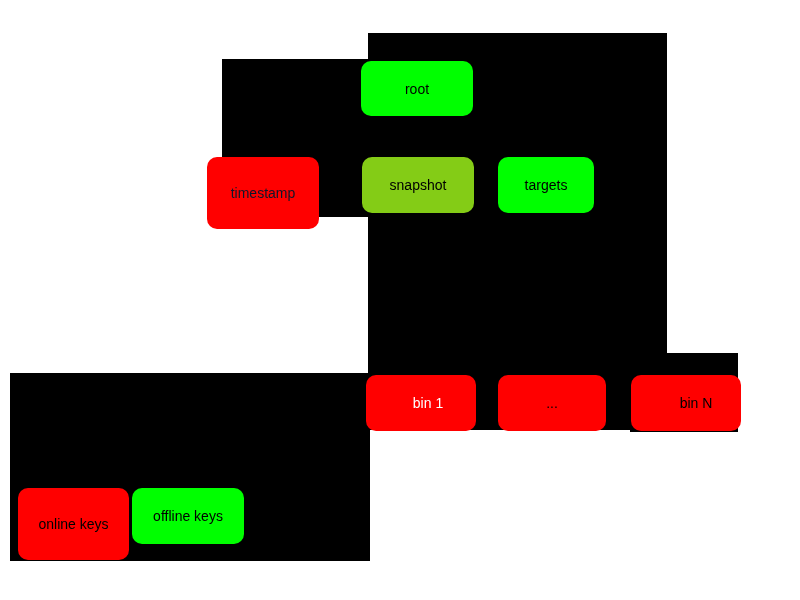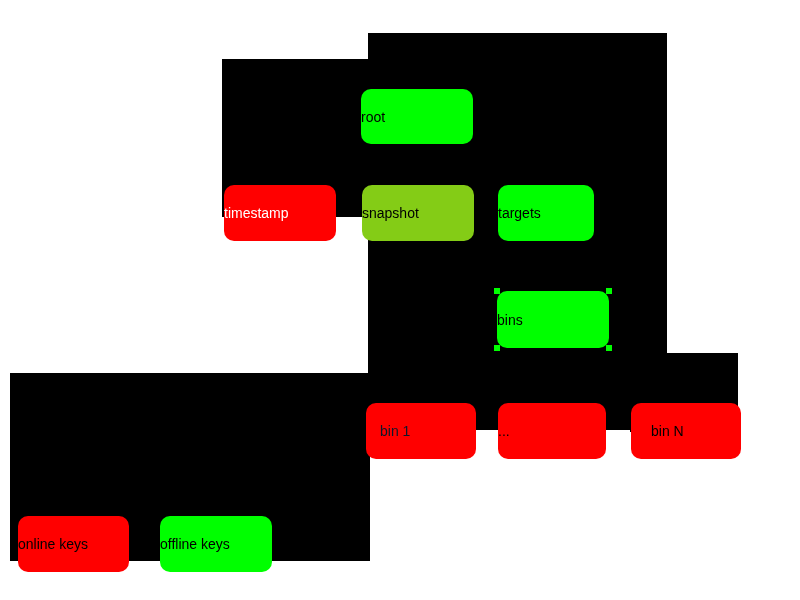--- a/index.html
+++ b/index.html
@@ -17,28 +17,28 @@
   }
   .panel {
     position: absolute;
     background: #000000;
   }
   .node {
     position: absolute;
     border-radius: 10px;
     display: flex;
     align-items: center;
+    justify-content: center;
     color: #000000;
     font-family: "Liberation Sans", sans-serif;
     font-size: 14px;
     line-height: 1;
     text-align: center;
     box-sizing: border-box;
     user-select: none;
-    margin-top: 28px;
   }
   .node.green { background: #00ff00; }
   .node.red   { background: #ff0000; }
 
   
   .handle {
     position: absolute;
     width: 6px;
     height: 6px;
     background: #00ff00;
@@ -53,44 +53,37 @@
 <body>
 
 <div id="canvas">
     <div class="panel" style="left: 222px; top: 59px; width: 146px; height: 158px; background: rgb(0, 0, 0);"></div>
     <div class="panel" style="left: 368px; top: 33px; width: 299px; height: 397px; background: rgb(0, 0, 0);"></div>
     <div class="panel" style="left: 630px; top: 353px; width: 108px; height: 79px; background: rgb(0, 0, 0);"></div>
     <div class="panel" style="left: 10px; top: 373px; width: 360px; height: 188px; background: rgb(0, 0, 0);"></div>
     <div class="node green" style="left: 361px; top: 61px; width: 112px; height: 55px; background: rgb(0, 255, 0); color: rgb(0, 0, 0);">
       <span>root</span>
     </div>
-    <div class="node red" style="left: 224px; top: 157px; width: 112px; height: 56px; background: rgb(255, 0, 0); color: #ffffff;">
+    <div class="node red" style="left: 207px; top: 157px; width: 112px; height: 72px; background: rgb(255, 0, 0); color: #0f172a;">
       <span>timestamp</span>
     </div>
     <div class="node red" style="left: 362px; top: 157px; width: 112px; height: 56px; background: #84cc16; color: rgb(0, 0, 0);">
       <span>snapshot</span>
     </div>
     <div class="node green" style="left: 498px; top: 157px; width: 96px; height: 56px; background: rgb(0, 255, 0); color: rgb(0, 0, 0);">
       <span>targets</span>
     </div>
-    <div class="node green" style="left: 497px; top: 263px; width: 112px; height: 57px; background: rgb(0, 255, 0); color: rgb(0, 0, 0);">
-      <span>bins</span>
-      <span class="handle tl" style="background: rgb(0, 255, 0);"></span>
-      <span class="handle tr" style="background: rgb(0, 255, 0);"></span>
-      <span class="handle bl" style="background: rgb(0, 255, 0);"></span>
-      <span class="handle br" style="background: rgb(0, 255, 0);"></span>
-    </div>
-    <div class="node red" style="left: 366px; top: 375px; width: 110px; height: 56px; background: rgb(255, 0, 0); color: #0f172a; padding-left: 14px;">
+    <div class="node red" style="left: 366px; top: 375px; width: 110px; height: 56px; background: rgb(255, 0, 0); color: #ffffff; padding-left: 14px;">
       <span>bin 1</span>
     </div>
     <div class="node red" style="left: 498px; top: 375px; width: 108px; height: 56px; background: rgb(255, 0, 0); color: rgb(0, 0, 0);">
       <span>...</span>
     </div>
     <div class="node red" style="left: 631px; top: 375px; width: 110px; height: 56px; background: rgb(255, 0, 0); color: rgb(0, 0, 0); padding-left: 20px;">
       <span>bin N</span>
     </div>
-    <div class="node red" style="left: 18px; top: 488px; width: 111px; height: 56px; background: rgb(255, 0, 0); color: rgb(0, 0, 0);">
+    <div class="node red" style="left: 18px; top: 488px; width: 111px; height: 72px; background: rgb(255, 0, 0); color: rgb(0, 0, 0);">
       <span>online keys</span>
     </div>
-    <div class="node green" style="left: 160px; top: 488px; width: 112px; height: 56px; background: rgb(0, 255, 0); color: rgb(0, 0, 0);">
+    <div class="node green" style="left: 132px; top: 488px; width: 112px; height: 56px; background: rgb(0, 255, 0); color: rgb(0, 0, 0);">
       <span>offline keys</span>
     </div>
   </div>
 
 </body></html>

